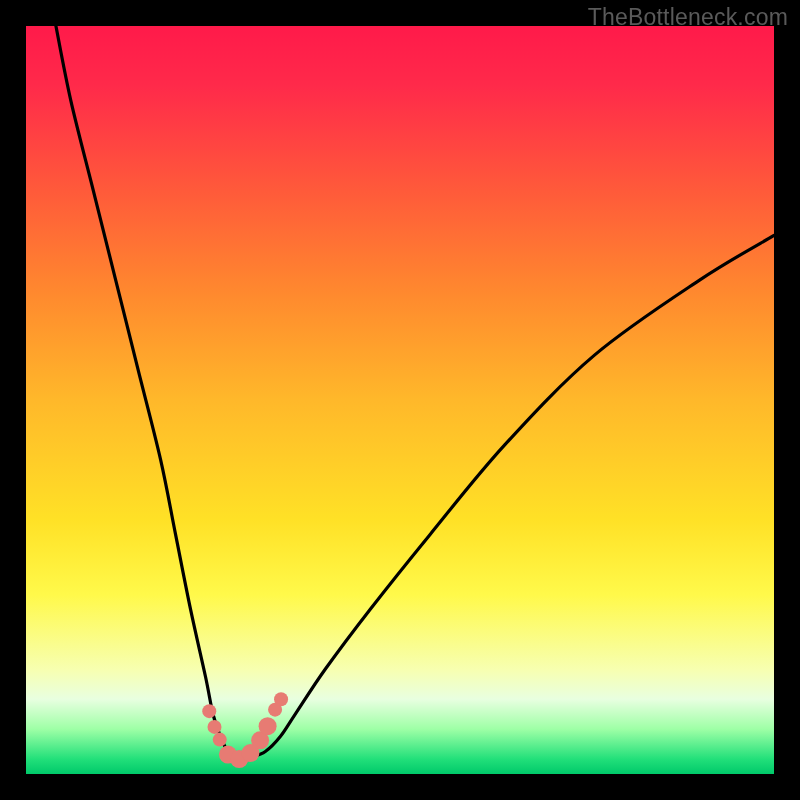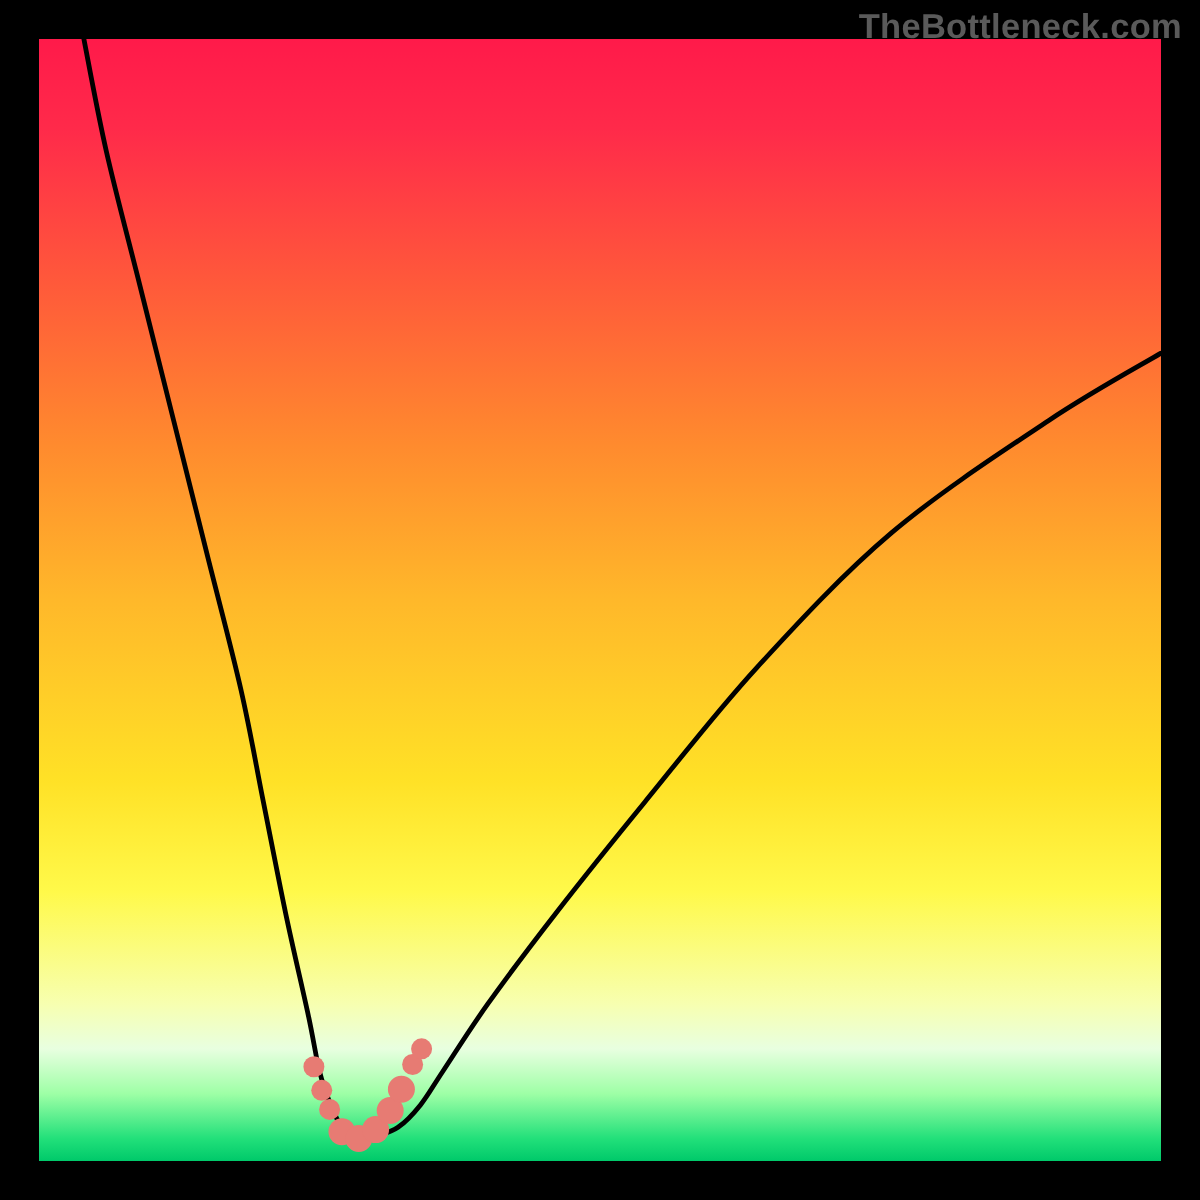--- a/index.html
+++ b/index.html
@@ -30,21 +30,21 @@
       #9effa6 94%,
       #22e07a 98%,
       #00c96a 100%);
   }
   .watermark {
     position: absolute;
     top: 4px;
     right: 12px;
     color: #5a5a5a;
     font-size: 23px;
-    font-weight: 700;
+    font-weight: 400;
     letter-spacing: 0.2px;
   }
   svg.curve {
     position: absolute;
     left: 0;
     top: 0;
   }
   .dot {
     fill: #e77b73;
   }

